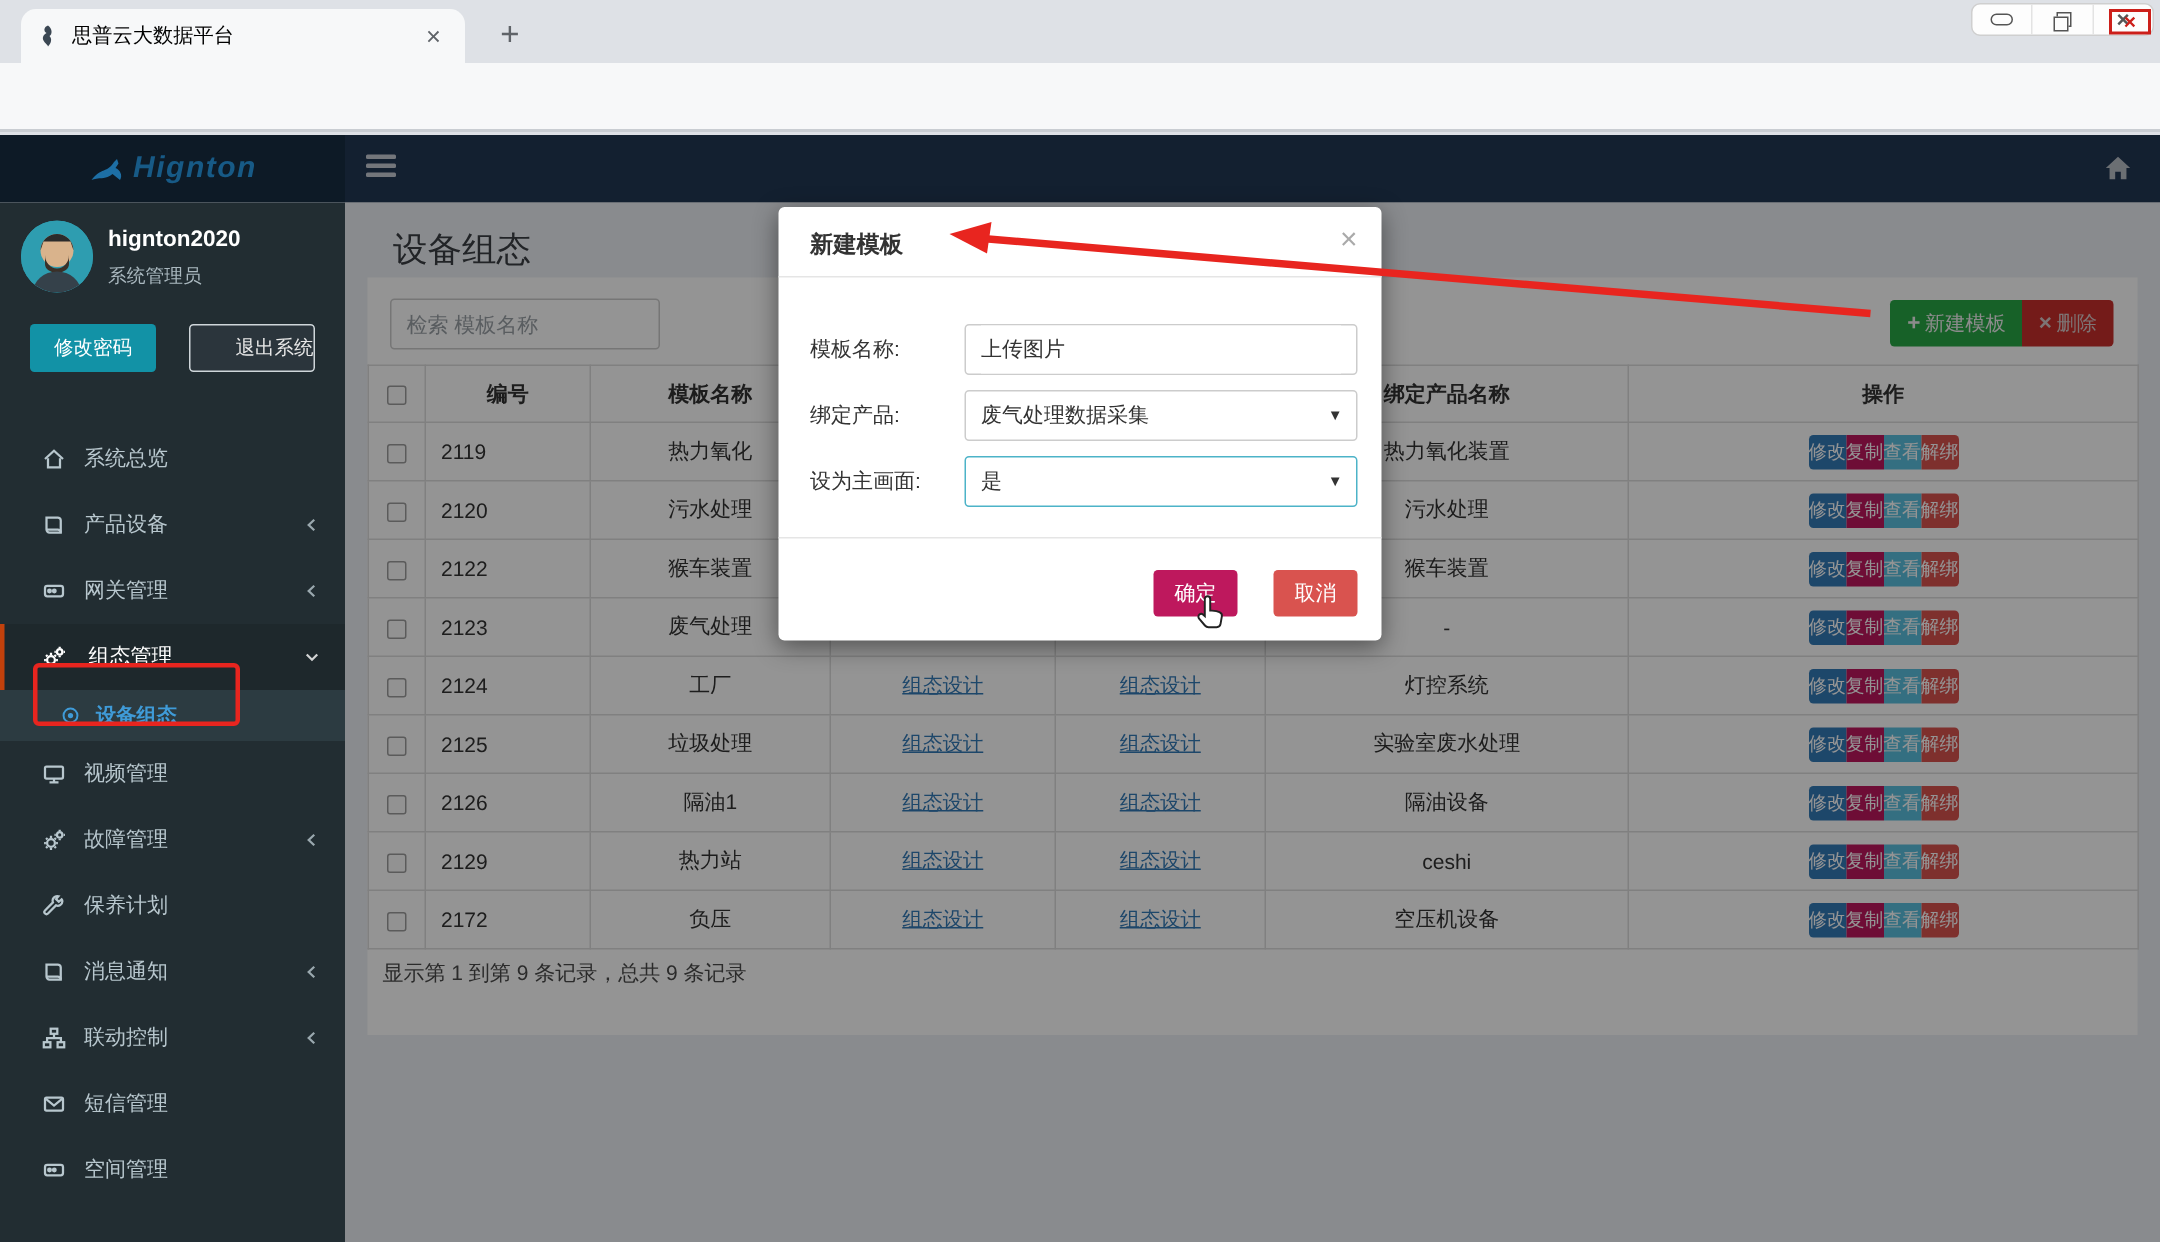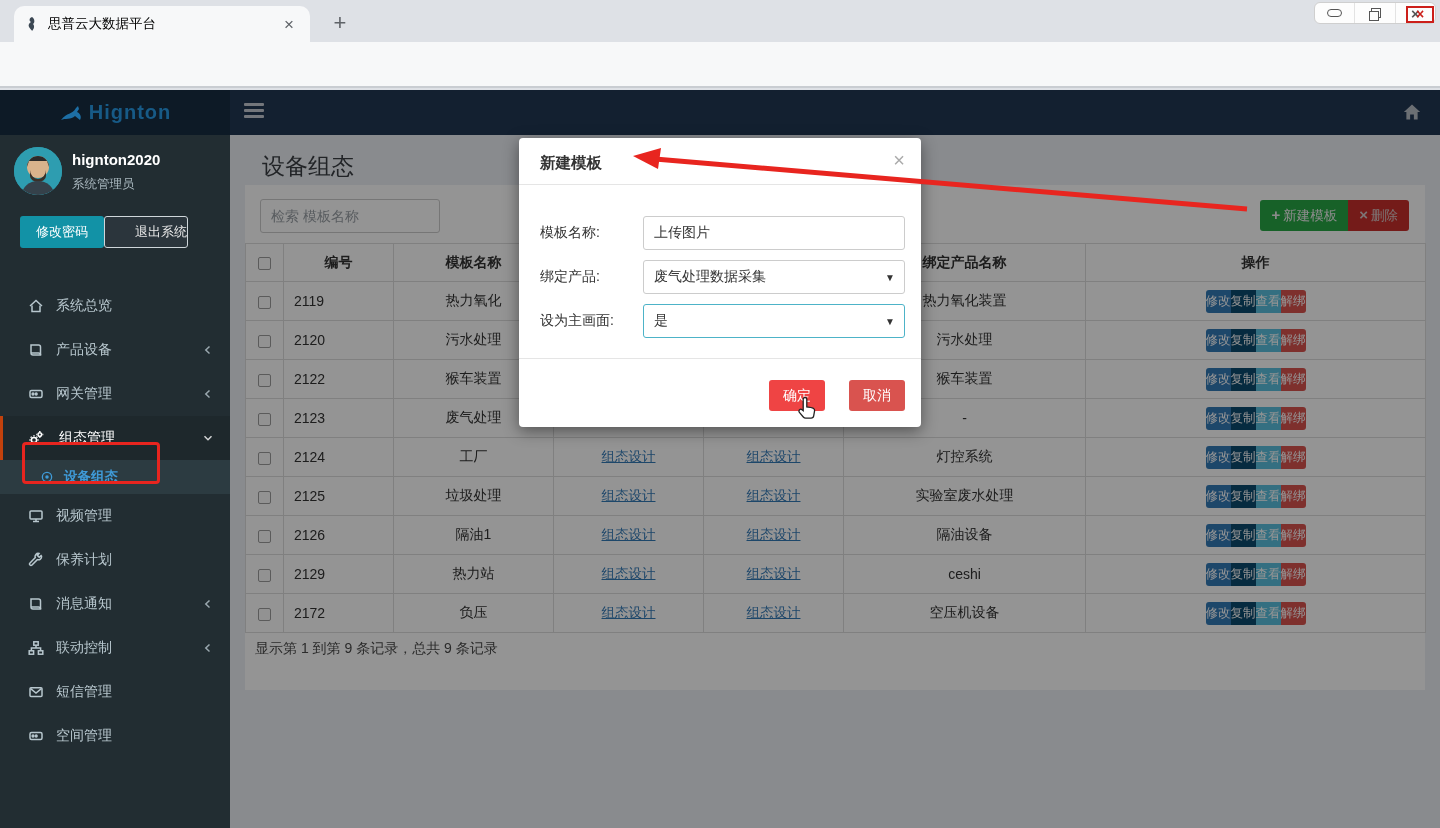--- a/index.html
+++ b/index.html
@@ -36,32 +36,32 @@
   .addr-path { color:#5f6368; font-size:15px; }
   .avatar-btn { position:absolute; left:1360px; top:51px; width:27px; height:27px; border-radius:50%; background:#3d4852;
                 display:flex; align-items:center; justify-content:center; }
   .update-btn { position:absolute; left:1400px; top:51px; width:27px; height:27px; border-radius:50%; background:#e2431e;
                 display:flex; align-items:center; justify-content:center; }
 
   
   .app-header { position:absolute; left:0; top:90px; width:1440px; height:45px; }
   .logo-strip { position:absolute; left:0; top:0; width:230px; height:45px; background:#0d1a26;
                 display:flex; align-items:center; justify-content:center; }
-  .logo-text { color:#175a86; font-size:20px; font-weight:bold; letter-spacing:1px; }
+  .logo-text { color:#175a86; font-size:20px; font-weight:bold; font-style:italic; letter-spacing:1px; }
   .app-nav { position:absolute; left:230px; top:0; width:1210px; height:45px; background:#223754; }
   .hamburger { position:absolute; left:14px; top:13px; width:20px; }
   .hamburger i { display:block; height:3px; background:#c7ccd4; margin-bottom:3px; border-radius:1px; }
   .nav-home { position:absolute; right:18px; top:12px; color:#e4e7ea; }
 
   .sidebar { position:absolute; left:0; top:135px; width:230px; height:693px; background:#222d32; }
   .user-panel { position:relative; height:75px; }
   .user-avatar { position:absolute; left:14px; top:12px; width:48px; height:48px; border-radius:50%; overflow:hidden; background:#2e9db0; }
   .user-name { position:absolute; left:72px; top:16px; color:#fff; font-size:15px; font-weight:bold; }
   .user-role { position:absolute; left:72px; top:41px; color:#aab8bf; font-size:12.5px; }
-  .side-btns { display:flex; padding:6px 20px 14px 20px; }
+  .side-btns { display:flex; gap:22px; padding:6px 20px 14px 20px; }
   .btn-pass { width:84px; height:32px; background:#1292a6; color:#fff; font-size:13px; border:none; border-radius:3px; }
   .btn-logout { width:84px; height:32px; background:#2b353c; color:#e8e8e8; font-size:13px; border:1px solid #cfd6da; border-radius:3px;text-align:right; }
 
   .menu { margin-top:22px; }
   .menu-item { position:relative; height:44px; display:flex; align-items:center; color:#b8c7ce; font-size:14px; }
   .menu-item .mi-icon { position:absolute; left:28px; width:16px; height:16px; }
   .menu-item .mi-label { position:absolute; left:56px; }
   .menu-item .mi-chev { position:absolute; right:14px; width:16px; height:16px; opacity:.8; }
   .menu-item.active { background:#1e282c; color:#fff; border-left:3px solid #c2410c; }
   .menu-item.active .mi-icon { left:25px; }
@@ -85,21 +85,21 @@
 
   table.grid { position:absolute; left:0; top:58px; width:1180px; border-collapse:collapse; table-layout:fixed; }
   .grid th, .grid td { border:1px solid #ddd; font-size:14px; color:#333; text-align:center; height:39px; padding:0 4px; overflow:hidden; }
   .grid th { height:38px; font-weight:bold; }
   .grid td.cell-num { text-align:left; padding-left:10px; }
   .grid a.design-link { color:#337ab7; text-decoration:underline; font-size:13.5px; }
   .cb { display:inline-block; width:13px; height:13px; border:1px solid #9e9e9e; border-radius:2px; background:#fbfbfb; vertical-align:middle; }
   .actions { display:inline-flex; }
   .act-btn { height:23px; padding:0 0; font-size:12.5px; color:#fff; border:none; line-height:23px; }
   .act-0 { background:#337ab7; border-radius:3px 0 0 3px; }
-  .act-1 { background:#0c4a6e; }
+  .act-1 { background:#be185d; }
   .act-2 { background:#5bc0de; }
   .act-3 { background:#d9534f; border-radius:0 3px 3px 0; }
   .table-footer { position:absolute; left:10px; top:455px; font-size:14px; color:#4a4a4a; }
 
   .backdrop { position:absolute; left:230px; top:90px; width:1210px; height:738px; background:rgba(0,0,0,0.42); z-index:40; }
 
   
   .modal { position:absolute; left:519px; top:138px; width:402px; height:289px; background:#fff; z-index:50;
            border-radius:4px; box-shadow:0 4px 16px rgba(0,0,0,.45); }
   .modal-header { position:relative; height:47px; border-bottom:1px solid #e5e5e5; }
@@ -107,21 +107,21 @@
   .modal-close { position:absolute; right:16px; top:12px; font-size:20px; color:#aaa; line-height:1; }
   .modal-body { position:relative; height:173px; }
   .field-row { position:absolute; left:0; width:100%; height:34px; }
   .field-row .f-label { position:absolute; left:21px; top:8px; font-size:14px; color:#333; }
   .f-control { position:absolute; left:124px; top:0; width:262px; height:34px; border:1px solid #ccc; border-radius:3px;
                font-size:14px; color:#333; display:flex; align-items:center; padding:0 10px; background:#fff; }
   .f-control.focused { border-color:#4db3c8; }
   .f-control .sel-arrow { position:absolute; right:9px; top:11px; font-size:10px; color:#333; }
   .f-input { width:100%; height:100%; border:none; outline:none; font-size:14px; color:#333; font-family:inherit; }
   .modal-footer { position:absolute; left:0; bottom:0; width:100%; height:69px; border-top:1px solid #e5e5e5; }
-  .btn-ok { position:absolute; right:96px; top:21px; width:56px; height:31px; background:#ef4444; color:#fff; border:none; border-radius:3px; font-size:14px; }
+  .btn-ok { position:absolute; right:96px; top:21px; width:56px; height:31px; background:#be185d; color:#fff; border:none; border-radius:3px; font-size:14px; }
   .btn-cancel { position:absolute; right:16px; top:21px; width:56px; height:31px; background:#d9534f; color:#fff; border:none; border-radius:3px; font-size:14px; }
 
   
   .annot { position:absolute; z-index:60; pointer-events:none; }
   .annot-rect-sidebar { left:22px; top:442px; width:138px; height:42px; border:3px solid #e8251f; border-radius:4px; }
   .annot-close-box { left:1406px; top:6px; width:28px; height:17px; border:2px solid #cc1f1a; color:#cc1f1a;
                      font-weight:bold; font-size:14px; text-align:center; line-height:13px; }
   .arrow-layer { left:0; top:0; width:1440px; height:828px; }
   .cursor-hand { left:797px; top:396px; }
 </style>
@@ -279,20 +279,32 @@
           </svg>
           <span class="mi-label">设备组态</span>
         </div>
       </div>
       <div class="menu-item">
         <svg class="mi-icon" viewBox="0 0 16 16" fill="none" stroke="currentColor" stroke-width="1.5">
           <rect x="2" y="3" width="12" height="8" rx="1"></rect>
           <path d="M8 11 v2.5 M5 13.5 h6"></path>
         </svg>
         <span class="mi-label">视频管理</span>
+      </div>
+      <div class="menu-item">
+        <svg class="mi-icon" viewBox="0 0 16 16" fill="none" stroke="currentColor" stroke-width="1.5">
+          <circle cx="6" cy="10" r="2.6"></circle>
+          <path d="M6 6.6 V5.2 M6 13.4 v1.2 M2.6 10 H1.4 M9.4 10 h1.2 M3.6 7.6 L2.7 6.7 M8.4 12.4 l.9 .9 M3.6 12.4 l-.9 .9 M8.4 7.6 l.9 -.9"></path>
+          <circle cx="11.8" cy="4.6" r="1.8"></circle>
+          <path d="M11.8 2 v-.9 M11.8 7.2 v.9 M9.2 4.6 h-.9 M14.4 4.6 h.9"></path>
+        </svg>
+        <span class="mi-label">故障管理</span>
+        <svg class="mi-chev" viewBox="0 0 16 16" fill="none" stroke="currentColor" stroke-width="1.5">
+          <path d="M9.5 4.5 L5.8 8 L9.5 11.5"></path>
+        </svg>
       </div>
       <div class="menu-item">
         <svg class="mi-icon" viewBox="0 0 16 16" fill="none" stroke="currentColor" stroke-width="1.5">
           <path d="M13.6 4.8 a3.1 3.1 0 0 1 -4.3 2.8 L4 13 a1.4 1.4 0 0 1 -2 -2 L7.3 5.6 A3.1 3.1 0 0 1 11 1.5 L9.4 3.4 l1.8 1.8 1.9 -1.6 c.3 .3 .5 .7 .5 1.2 Z"></path>
         </svg>
         <span class="mi-label">保养计划</span>
       </div>
       <div class="menu-item">
         <svg class="mi-icon" viewBox="0 0 16 16" fill="none" stroke="currentColor" stroke-width="1.5">
           <path d="M3 3 h7.5 a2 2 0 0 1 2 2 V13 H5 a2 2 0 0 1 -2 -2 Z"></path>

